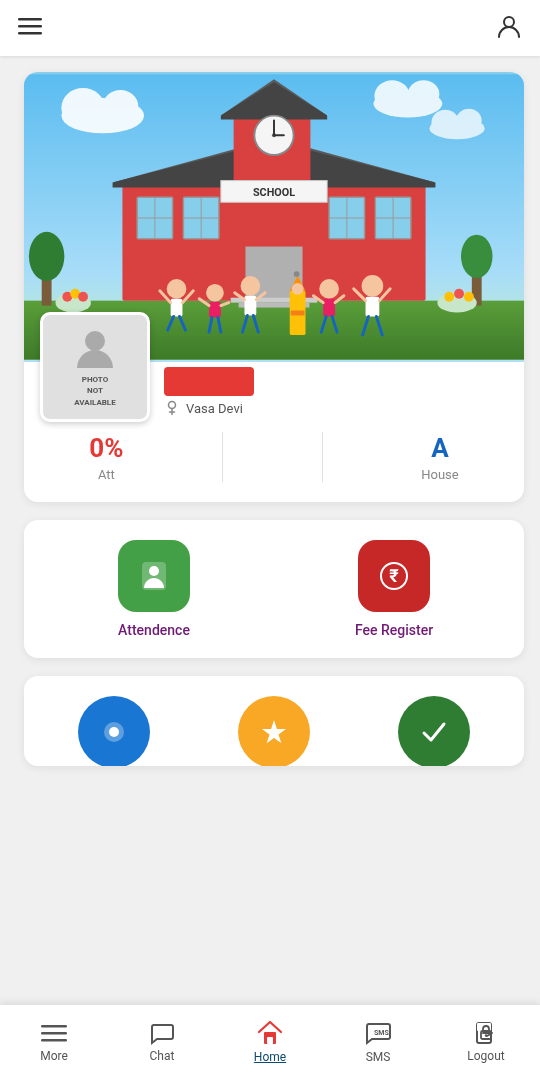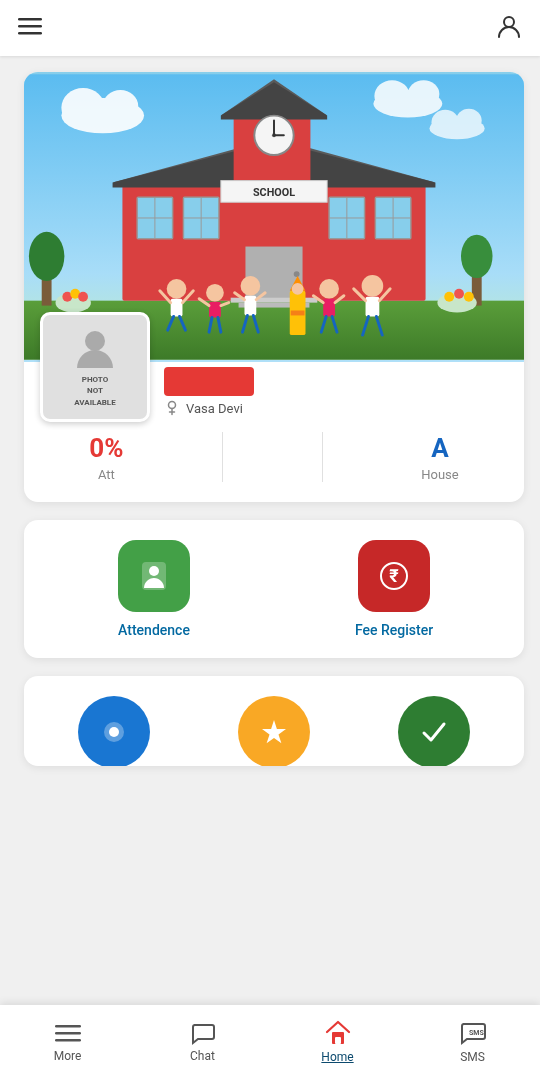--- a/index.html
+++ b/index.html
@@ -175,21 +175,21 @@
       align-items: center;
       justify-content: center;
       font-size: 32px;
       color: #fff;
     }
     .icon-green { background: #43a047; }
     .icon-orange { background: #e64a19; }
     .icon-red { background: #c62828; }
     .menu-label {
       font-size: 14px;
-      color: #0369a1;
+      color: #701a75;
       font-weight: 500;
       text-align: center;
     }
 
     
     .menu-card-partial {
       background: #fff;
       border-radius: 14px;
       box-shadow: 0 2px 8px rgba(0,0,0,0.08);
       padding: 20px 10px 10px 10px;
@@ -543,14 +543,27 @@
   </div>
 
   <div class="nav-item">
     <svg width="28" height="28" viewBox="0 0 28 28" fill="none">
       <path d="M4 5h20a2 2 0 012 2v11a2 2 0 01-2 2H8l-5 4V7a2 2 0 012-2z" stroke="#555" stroke-width="2" fill="none"></path>
       <text x="10" y="16" font-size="7" font-weight="bold" fill="#555">SMS</text>
     </svg>
     <span class="nav-label">SMS</span>
   </div>
 
+  <div class="nav-item">
+    <svg width="26" height="26" viewBox="0 0 26 26" fill="none">
+      <rect x="4" y="3" width="14" height="20" rx="2" stroke="#555" stroke-width="2" fill="none"></rect>
+      <path d="M14 10l5 3-5 3" stroke="#555" stroke-width="2" stroke-linecap="round" stroke-linejoin="round" fill="none"></path>
+      <line x1="18" y1="13" x2="10" y2="13" stroke="#555" stroke-width="2" stroke-linecap="round"></line>
+      <rect x="4" y="3" width="14" height="8" rx="1" fill="#fff"></rect>
+
+      <rect x="8" y="11" width="10" height="8" rx="1.5" fill="none" stroke="#555" stroke-width="1.8"></rect>
+      <path d="M10 11V9a3 3 0 016 0v2" stroke="#555" stroke-width="1.8" fill="none" stroke-linecap="round"></path>
+      <circle cx="13" cy="15.5" r="1.2" fill="#555"></circle>
+    </svg>
+    <span class="nav-label">Logout</span>
+  </div>
 
 </div>
 
 </body></html>

